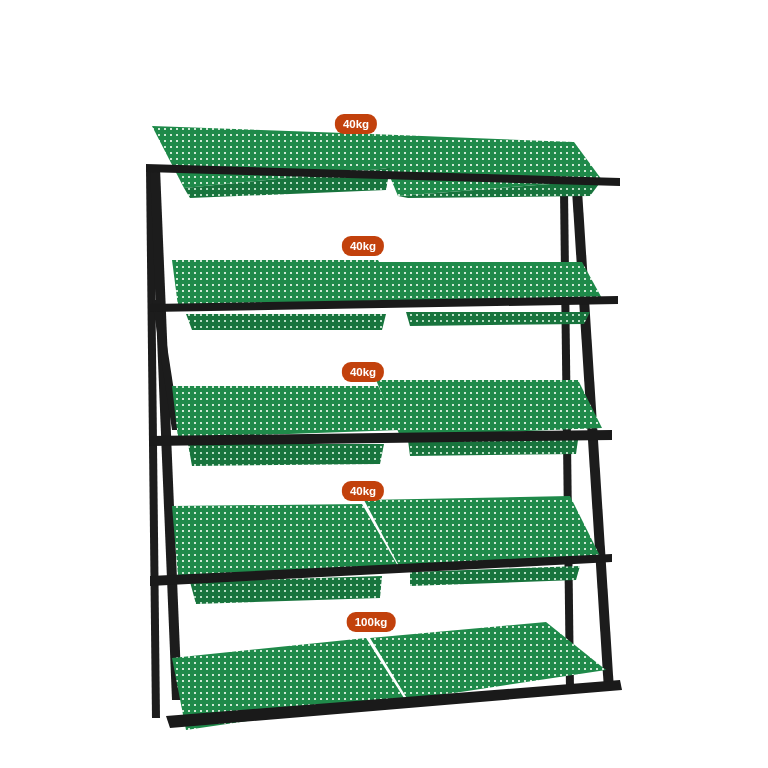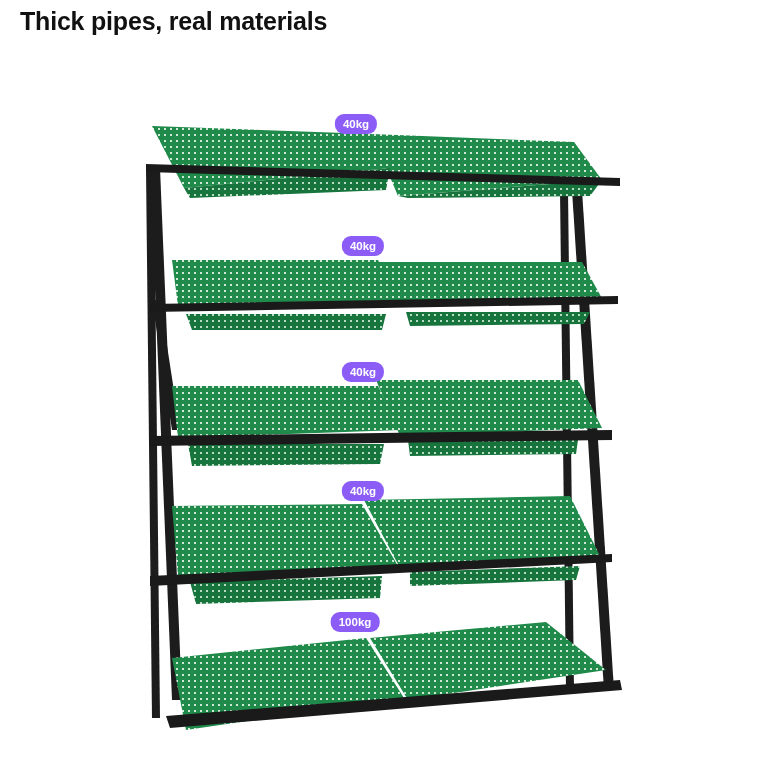--- a/index.html
+++ b/index.html
@@ -1,26 +1,25 @@
 <!DOCTYPE html>
 <html><head>
   <meta charset="utf-8">
   <style>
     html, body { margin:0; padding:0; background:#ffffff; }
     body { width:768px; height:768px; position:relative; overflow:hidden; font-family:"Liberation Sans", sans-serif; }
     .headline { position:absolute; left:20px; top:6px; margin:0; }
     .headline div { font-weight:bold; font-size:25px; line-height:31px; color:#111; letter-spacing:-0.2px; }
     .rack { position:absolute; left:0; top:0; width:768px; height:768px; }
-    .badge { position:absolute; background:#8b5cf6; color:#fff; font-weight:bold; font-size:11.5px; border-radius:9px; padding:3px 8px; line-height:14px; transform:translateX(-50%); }
+    .badge { position:absolute; background:#c2410c; color:#fff; font-weight:bold; font-size:11.5px; border-radius:9px; padding:3px 8px; line-height:14px; transform:translateX(-50%); }
   </style>
 </head>
 <body>
 
 <div class="headline">
-  <div>Thick pipes, real materials</div>
 </div>
 
 <svg class="rack" viewBox="0 0 768 768" xmlns="http://www.w3.org/2000/svg">
   <defs>
     <pattern id="holes" width="6" height="6" patternUnits="userSpaceOnUse">
       <rect width="6" height="6" fill="#1f8a4a"></rect>
       <rect x="2" y="2" width="2" height="2" fill="#cfe9d6"></rect>
     </pattern>
     <pattern id="holesDark" width="6" height="6" patternUnits="userSpaceOnUse">
       <rect width="6" height="6" fill="#18743d"></rect>
@@ -73,13 +72,13 @@
     <polygon points="172,658 366,638 404,698 186,730" fill="url(#holes)"></polygon>
     <polygon points="370,638 546,622 606,670 408,700" fill="url(#holes)"></polygon>
     <polygon points="166,716 620,680 622,690 170,728" fill="#1a1a1a"></polygon>
   </g>
 </svg>
 
 <div class="badge" style="left:356px; top:114px;">40kg</div>
 <div class="badge" style="left:363px; top:236px;">40kg</div>
 <div class="badge" style="left:363px; top:362px;">40kg</div>
 <div class="badge" style="left:363px; top:481px;">40kg</div>
-<div class="badge" style="left:355px; top:612px;text-align:right;">100kg</div>
+<div class="badge" style="left:371px; top:612px;text-align:right;">100kg</div>
 
 </body></html>

